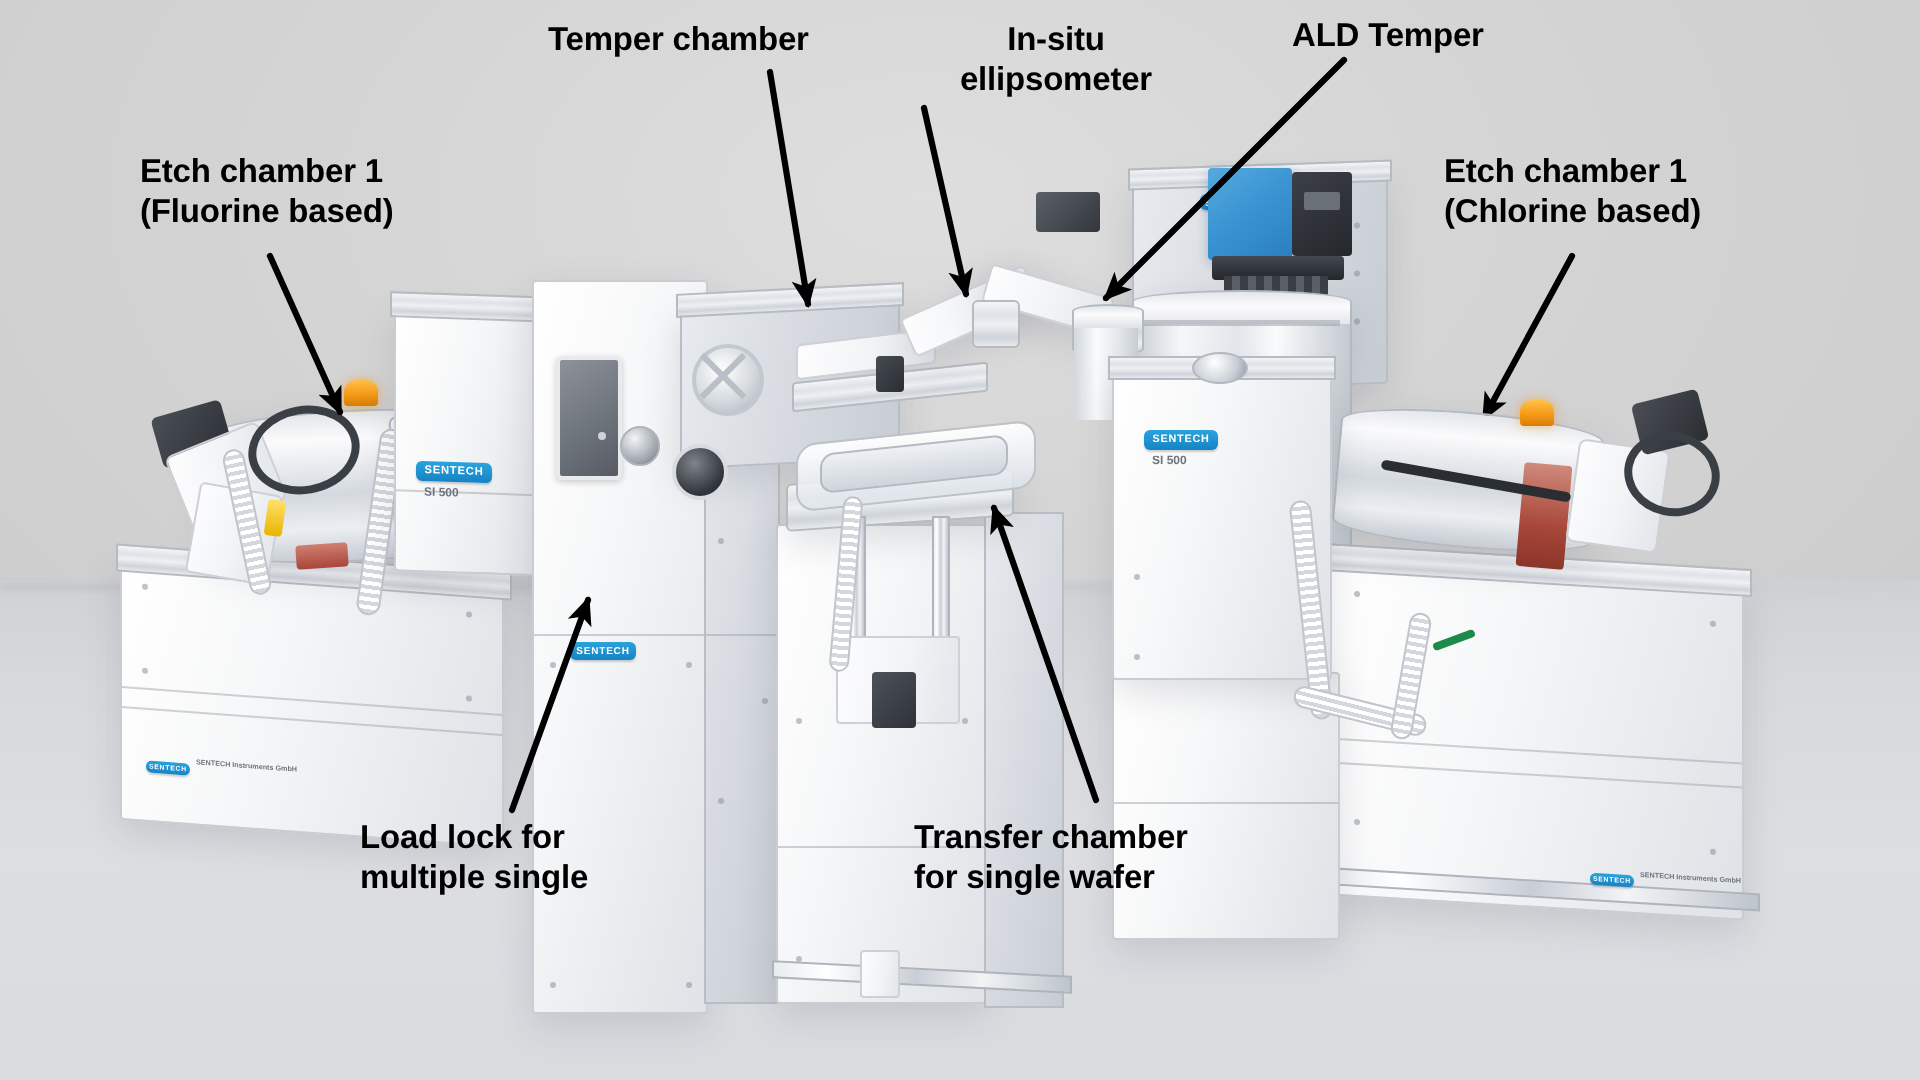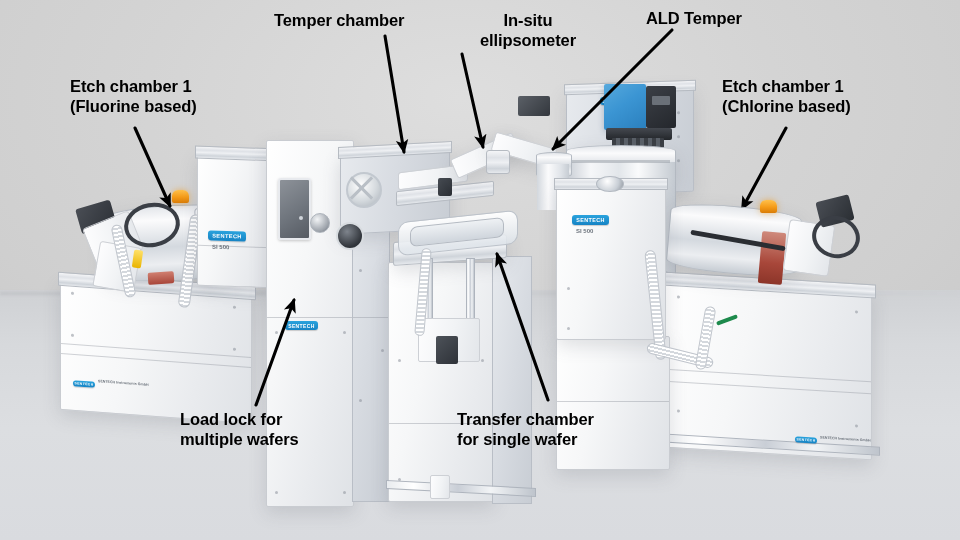--- a/index.html
+++ b/index.html
@@ -376,17 +376,17 @@
 
   <div class="anno left" style="left:70px;  top:76px;">Etch chamber 1
 (Fluorine based)</div>
   <div class="anno left" style="left:274px; top:10px;">Temper chamber</div>
   <div class="anno center" style="left:468px; top:10px; width:120px;">In-situ
 ellipsometer</div>
   <div class="anno left" style="left:646px; top:8px;">ALD Temper</div>
   <div class="anno left" style="left:722px; top:76px;">Etch chamber 1
 (Chlorine based)</div>
   <div class="anno left" style="left:180px; top:409px;">Load lock for
-multiple wafers</div>
+multiple single</div>
   <div class="anno left" style="left:457px; top:409px;">Transfer chamber
 for single wafer</div>
 
 </div>
 
 </body></html>

